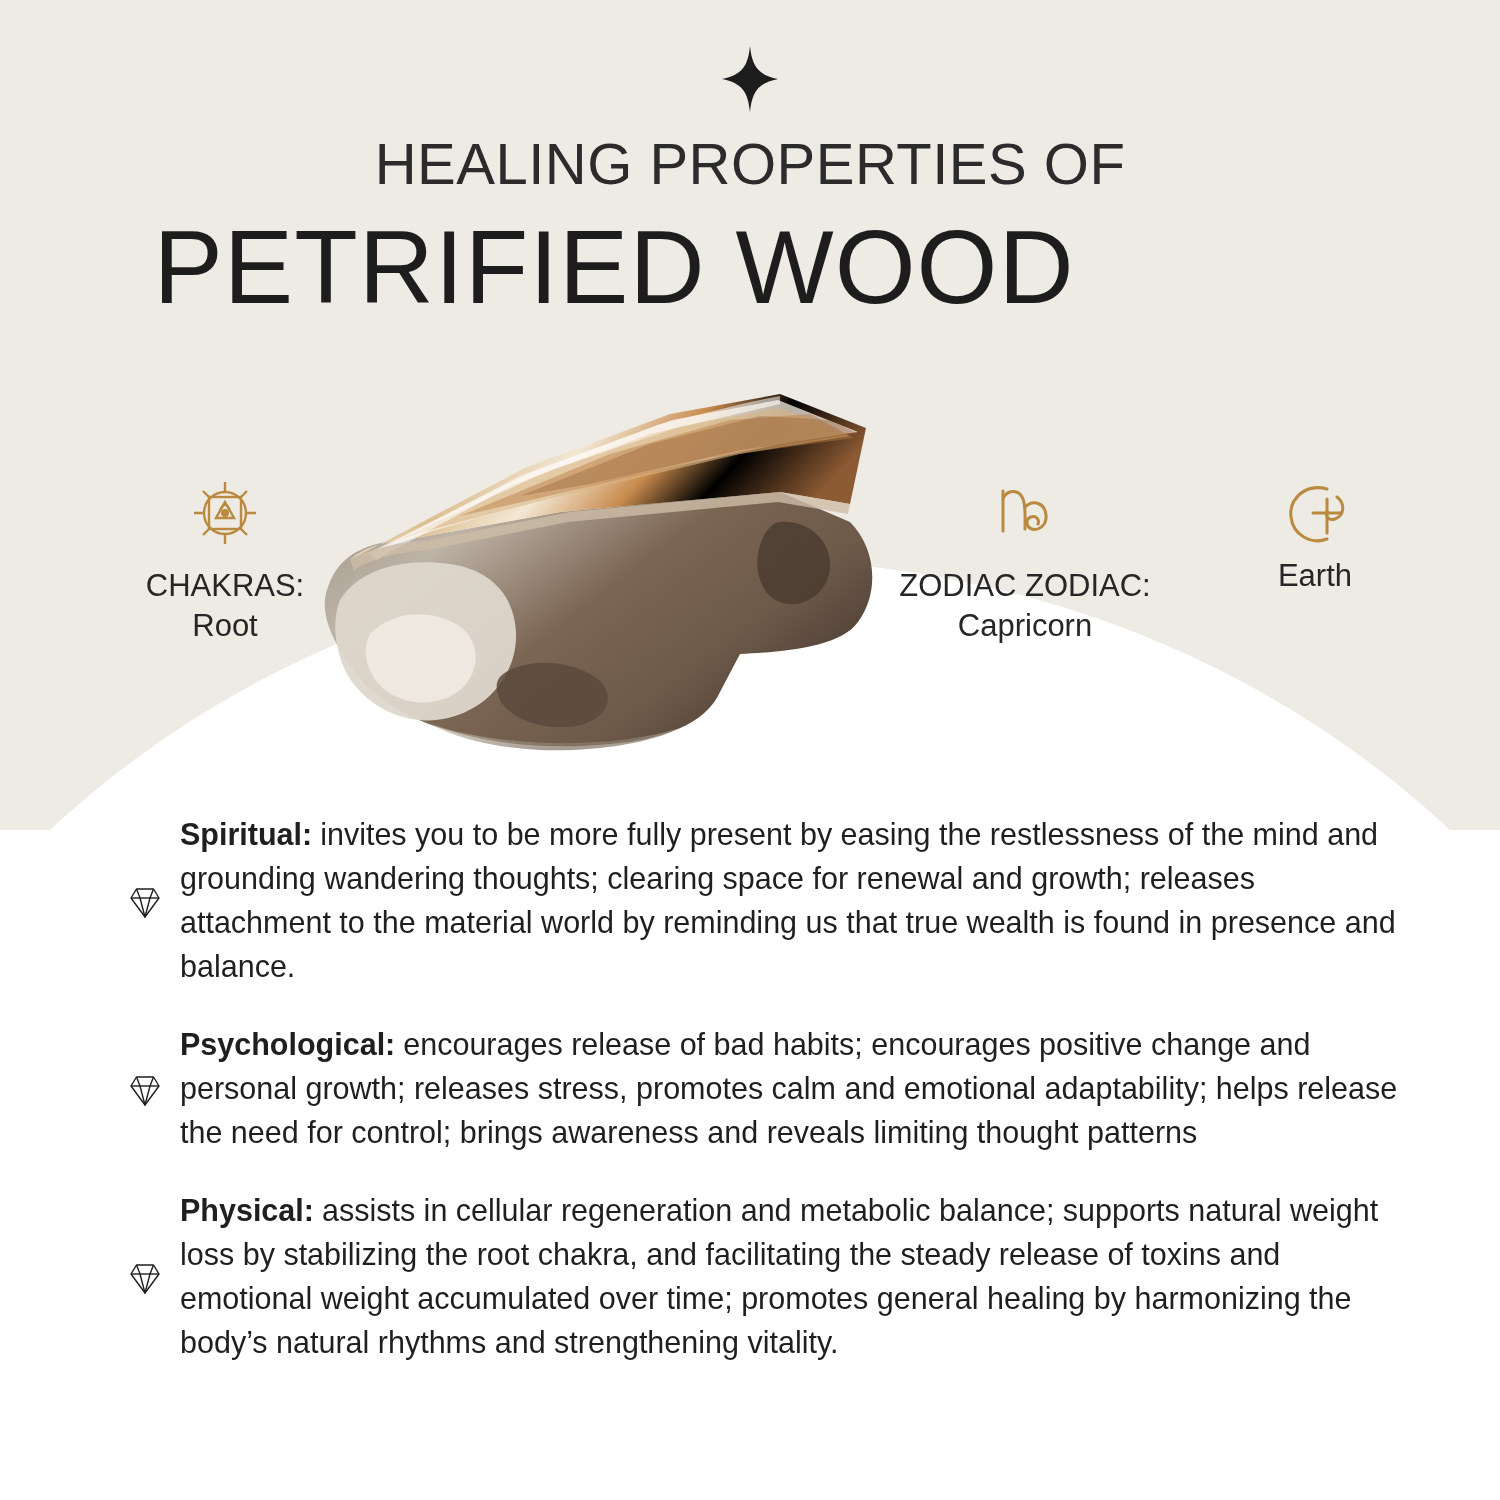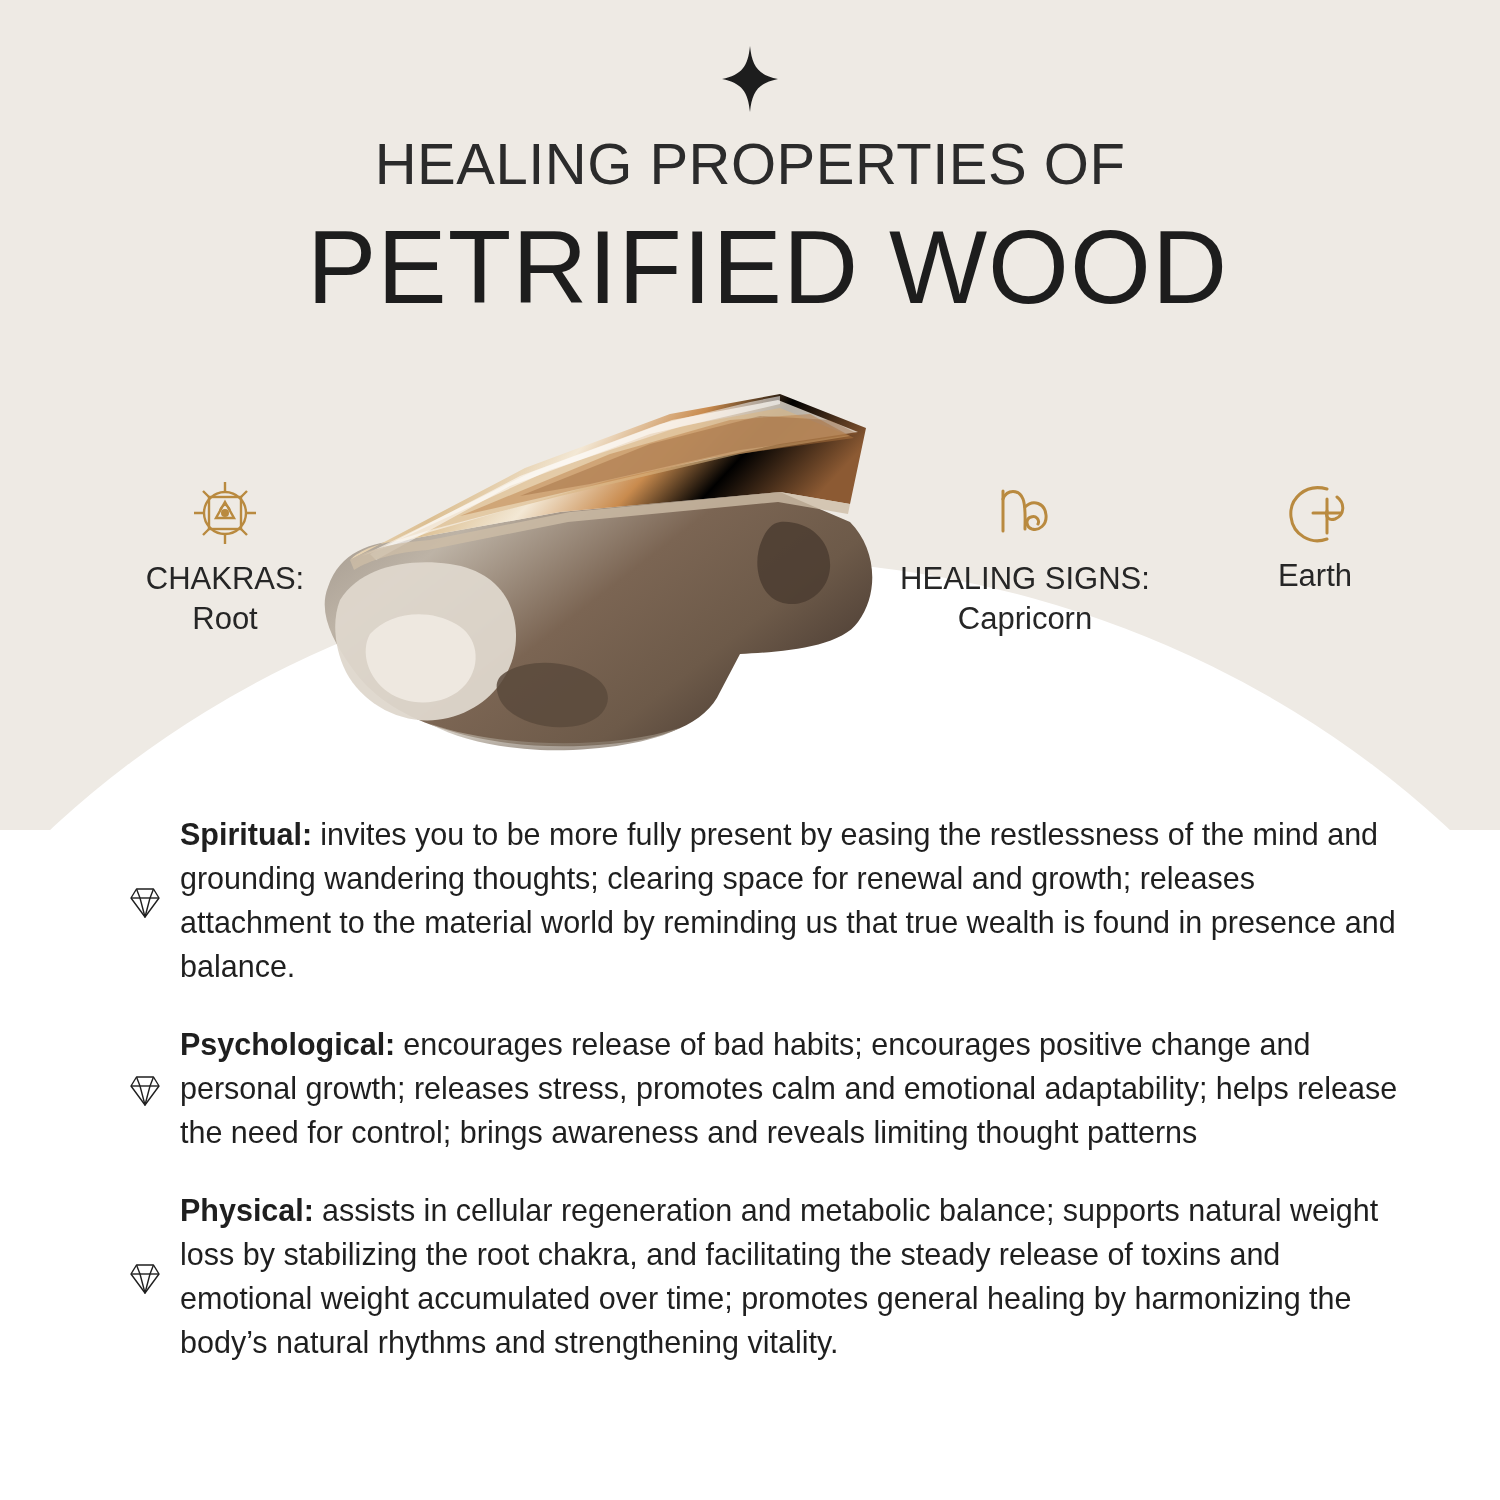--- a/index.html
+++ b/index.html
@@ -59,21 +59,21 @@
     font-size: 58px;
     letter-spacing: 0.5px;
     color: #2b2b2b;
     font-weight: 400;
   }
   .title-big {
     position: absolute;
     top: 208px;
     left: 0;
     width: 1228px;
-    text-align: right;
+    text-align: center;
     font-size: 104px;
     letter-spacing: 1px;
     color: #1d1d1d;
     font-weight: 400;
   }
 
   
   .stone-wrap {
     position: absolute;
     left: 310px;
@@ -90,21 +90,21 @@
   }
   .attr .icon {
     height: 86px;
     display: flex;
     align-items: center;
     justify-content: center;
   }
   .attr .label {
     font-size: 31px;
     line-height: 40px;
-    margin-top: 3px;
+    margin-top: 10px;
     white-space: nowrap;
   }
   .attr .value {
     font-size: 31px;
     line-height: 40px;
     white-space: nowrap;
   }
   .attr-chakras { left: 60px; top: 470px; width: 330px; }
   .attr-zodiac  { left: 860px; top: 470px; width: 330px; }
   .attr-elements{ left: 1170px; top: 470px; width: 290px; }
@@ -236,21 +236,21 @@
   <div class="attr attr-zodiac">
     <div class="icon">
       <svg width="80" height="80" viewBox="0 0 80 80" aria-hidden="true">
         <g fill="none" stroke="#b98a3f" stroke-width="3" stroke-linecap="round">
           <path d="M18 18 L18 58"></path>
           <path d="M18 26 C22 16 34 16 38 26 C41 34 40 46 40 56"></path>
           <path d="M40 34 C48 26 60 30 61 42 C62 52 54 58 47 56 C41 54 40 46 46 44 C51 42 55 47 53 51"></path>
         </g>
       </svg>
     </div>
-    <div class="label">HEALING SIGNS:</div>
+    <div class="label">ZODIAC ZODIAC:</div>
     <div class="value">Capricorn</div>
   </div>
 
   <div class="attr attr-elements">
     <div class="icon">
       <svg width="80" height="80" viewBox="0 0 80 80" aria-hidden="true">
         <g fill="none" stroke="#b98a3f" stroke-width="3" stroke-linecap="round">
           <path d="M52 16 C30 10 14 26 16 44 C18 62 36 72 52 66"></path>
           <path d="M38 40 L66 40"></path>
           <path d="M52 26 L52 60"></path>

